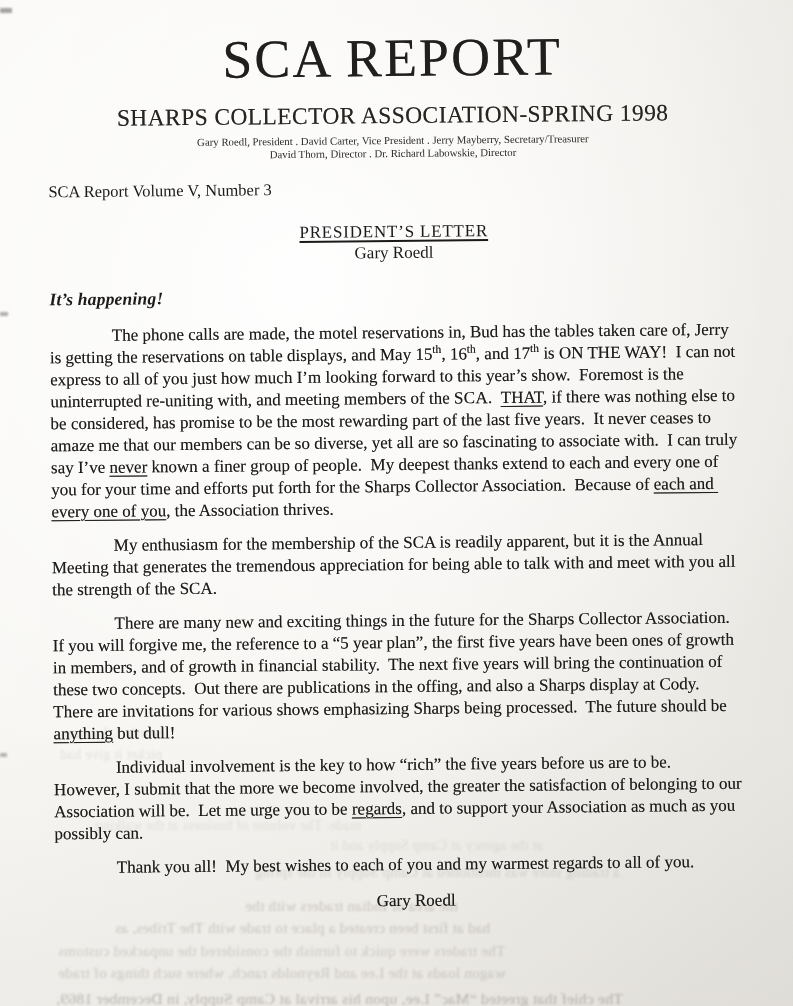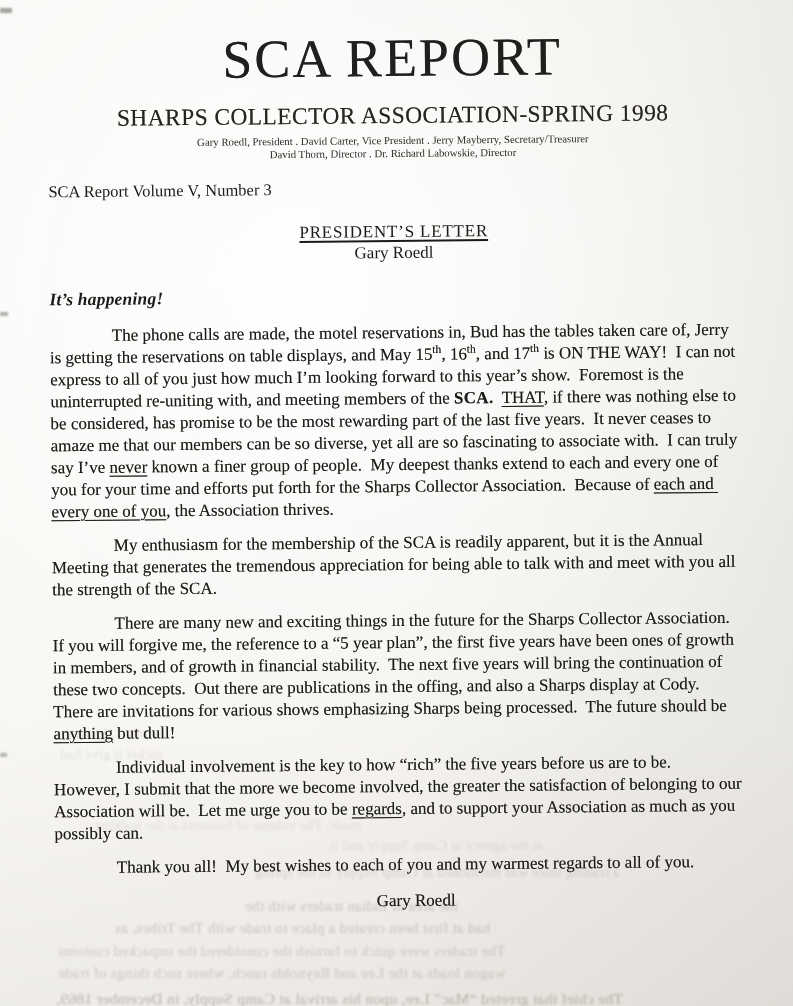--- a/index.html
+++ b/index.html
@@ -48,21 +48,21 @@
     letter-spacing:0.2px;
   }
   
   .letter-body{margin-top:15px;}
   .para{
     margin:0 0 12px 0;font-size:17px;line-height:22px;
     text-indent:62px;white-space:pre-wrap;color:#1d1c1a;
     text-shadow:0 0 0.45px rgba(20,18,15,0.55);
   }
   .seg-u{text-decoration:underline;text-decoration-thickness:1.3px;text-underline-offset:2.5px;}
-  .seg-b{font-weight:700;letter-spacing:0.3px;}
+  .seg-b{font-weight:400;letter-spacing:0.3px;}
   .seg-p{vertical-align:super;font-size:0.68em;line-height:0;}
   .signature{
     margin-top:15px;text-align:center;padding-left:32px;
     font-size:17px;text-shadow:0 0 0.45px rgba(20,18,15,0.55);
   }
   
   .bleed-layer{position:absolute;inset:0;z-index:1;pointer-events:none;}
   .ghost{
     position:absolute;white-space:nowrap;
     transform:scaleX(-1);

